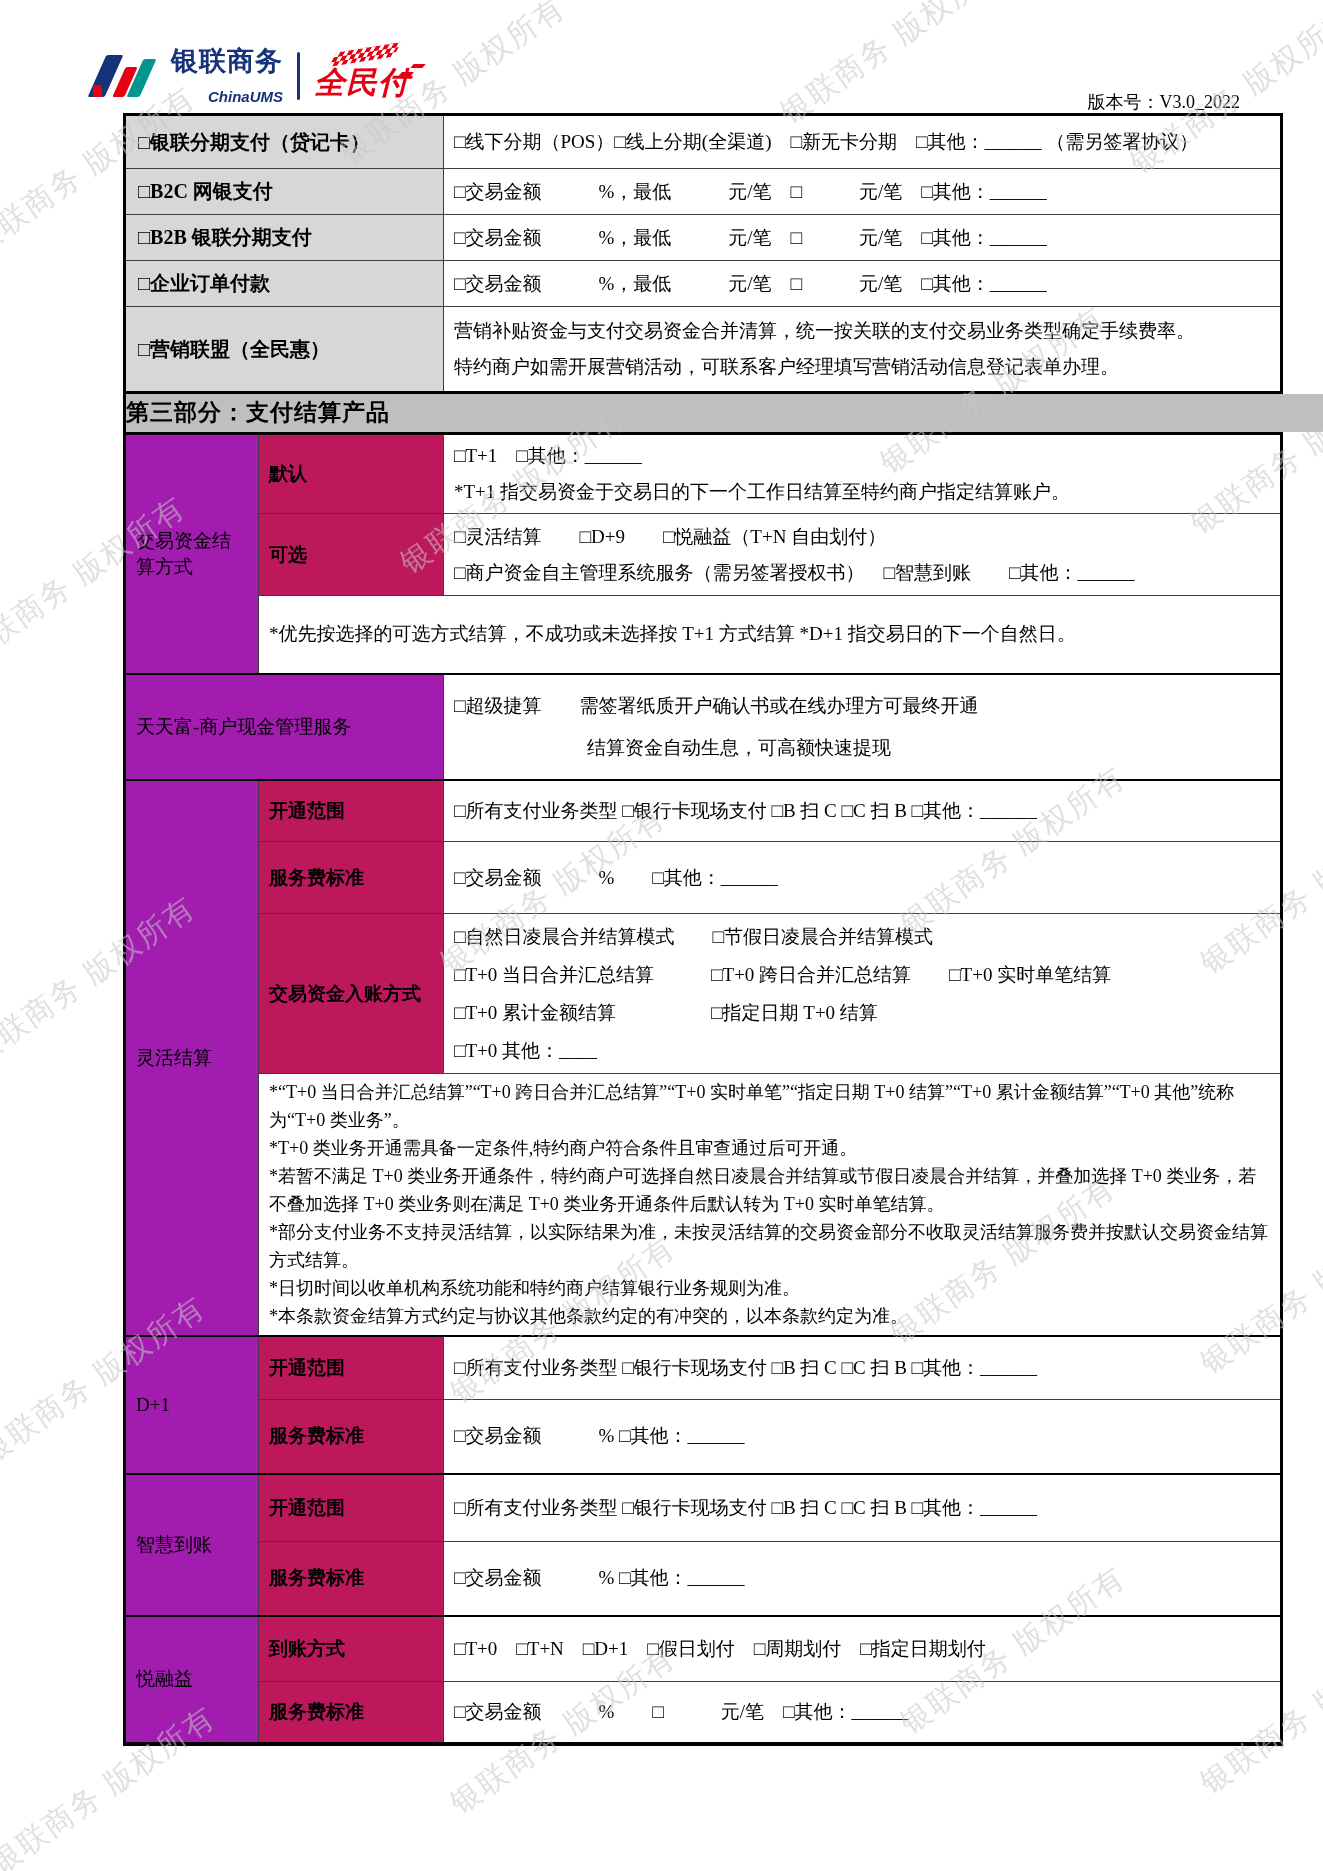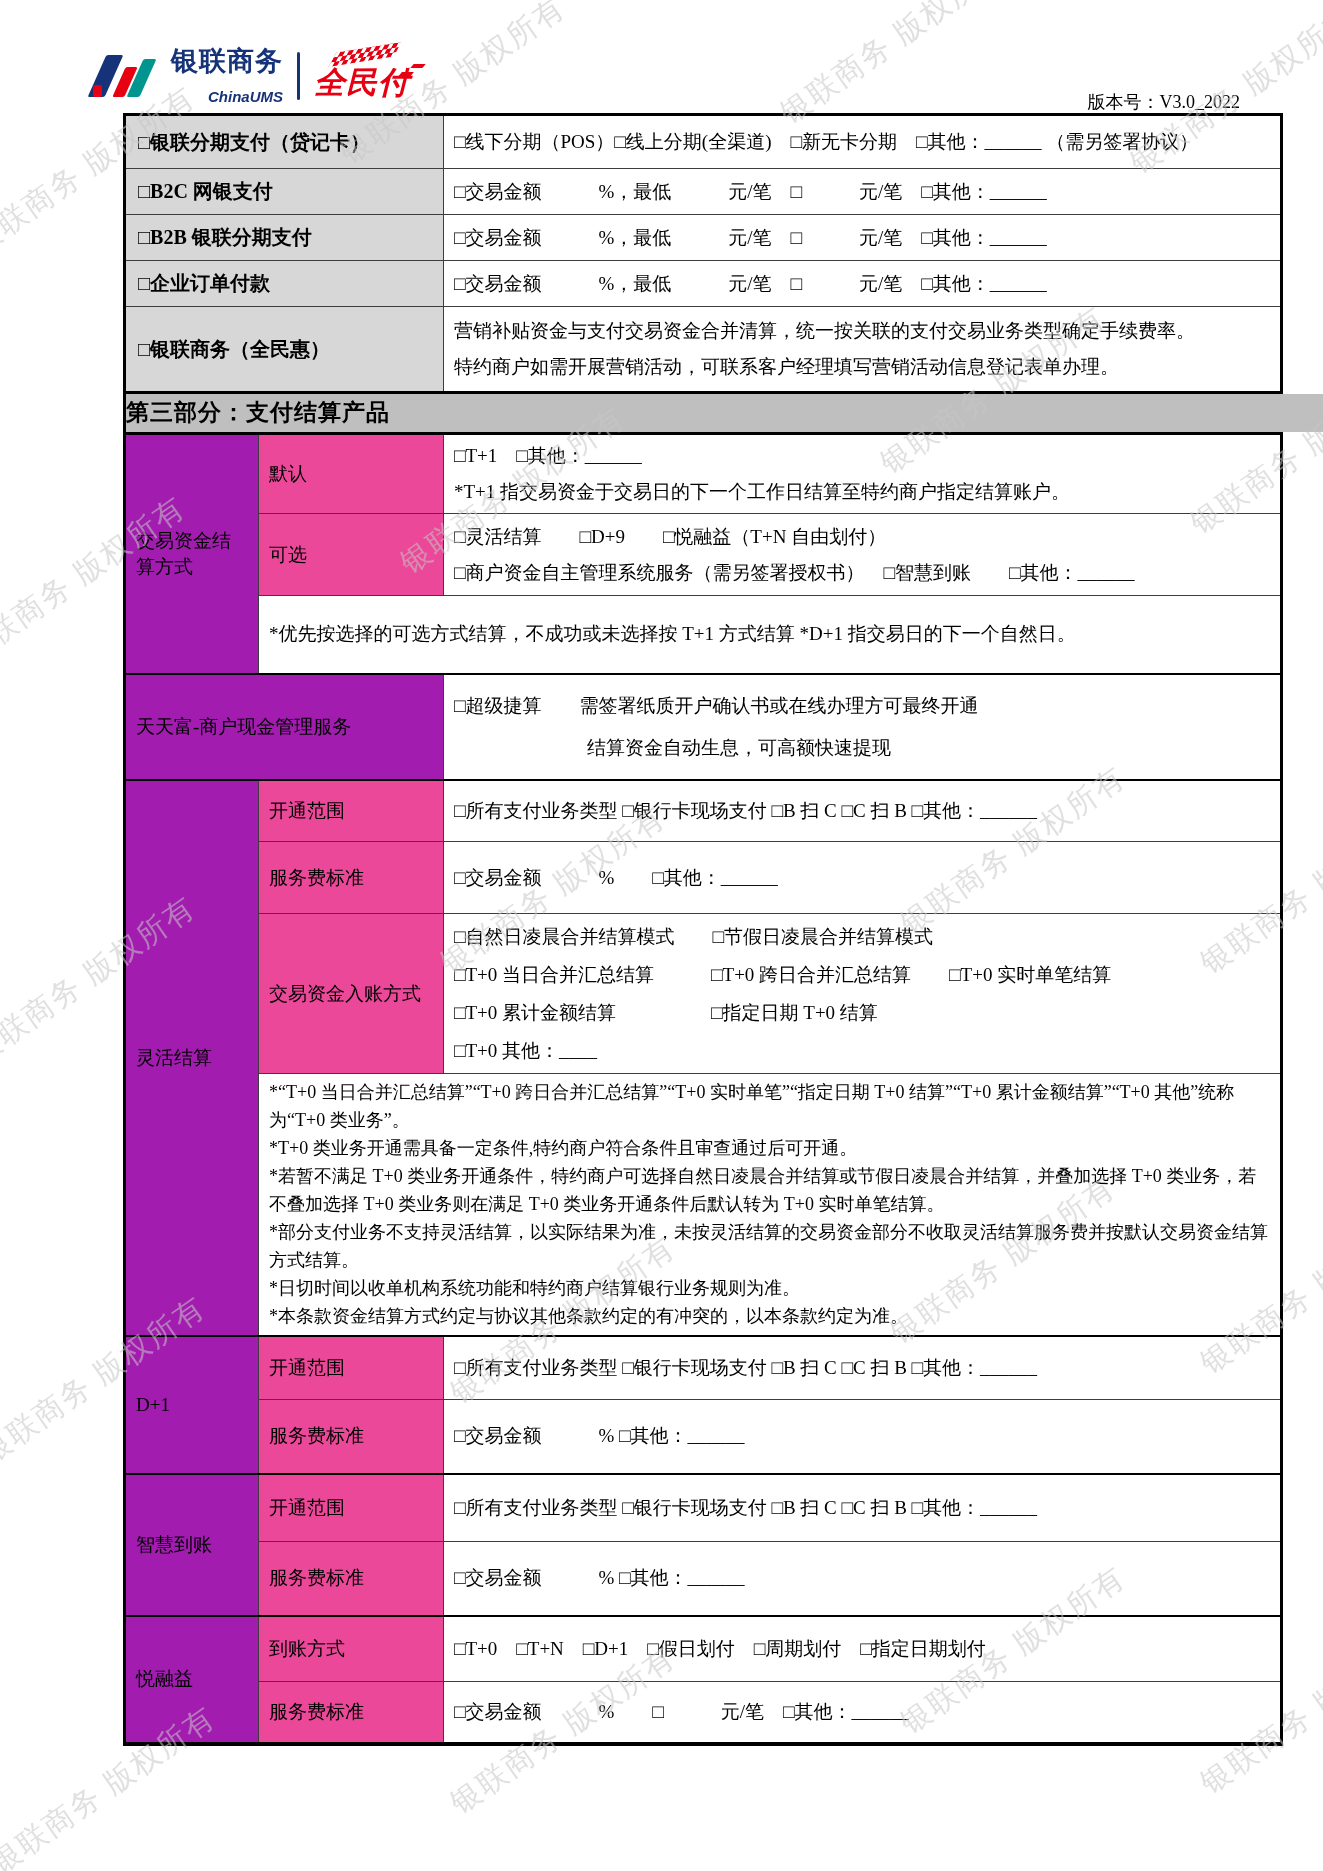--- a/index.html
+++ b/index.html
@@ -58,21 +58,21 @@
     font-size:19px;
     padding:3px 10px;
     vertical-align:middle;
     white-space:pre-line;
     overflow:hidden;
   }
   .tblA{border:3px solid #000;}
   .tblB{border:3px solid #000;border-bottom-width:4px;}
   .tblA td.lbl{background:#d7d7d7;font-weight:bold;font-size:20px;padding-left:12px;}
   .gray1{background:#a21caf;}
-  .gray2{background:#ec4899;}
+  .gray2{background:#be185d;font-weight:bold;}
   .sectionbar{
     border-left:3px solid #000;border-right:3px solid #000;
     background:#bfbfbf;height:38px;line-height:38px;
     font-weight:bold;font-size:23px;letter-spacing:1px;
   }
   .gtop td{border-top:2px solid #000;}
   .lh36{line-height:36px;}
   .lh38{line-height:38px;}
   .lh42{line-height:42px;border-radius:21px;}
   .lh29{line-height:28px;font-size:18px;}
@@ -147,21 +147,21 @@
       </tr>
       <tr style="height:46px">
         <td class="lbl">□B2B 银联分期支付</td>
         <td>□交易金额　　　%，最低　　　元/笔　□　　　元/笔　□其他：______</td>
       </tr>
       <tr style="height:46px">
         <td class="lbl">□企业订单付款</td>
         <td>□交易金额　　　%，最低　　　元/笔　□　　　元/笔　□其他：______</td>
       </tr>
       <tr style="height:86px">
-        <td class="lbl">□银联商务（全民惠）</td>
+        <td class="lbl">□营销联盟（全民惠）</td>
         <td class="lh36">营销补贴资金与支付交易资金合并清算，统一按关联的支付交易业务类型确定手续费率。
 特约商户如需开展营销活动，可联系客户经理填写营销活动信息登记表单办理。</td>
       </tr>
     </tbody>
       </table>
 
     <div class="sectionbar">第三部分：支付结算产品</div>
 
     <table class="tblB">
       <colgroup>

